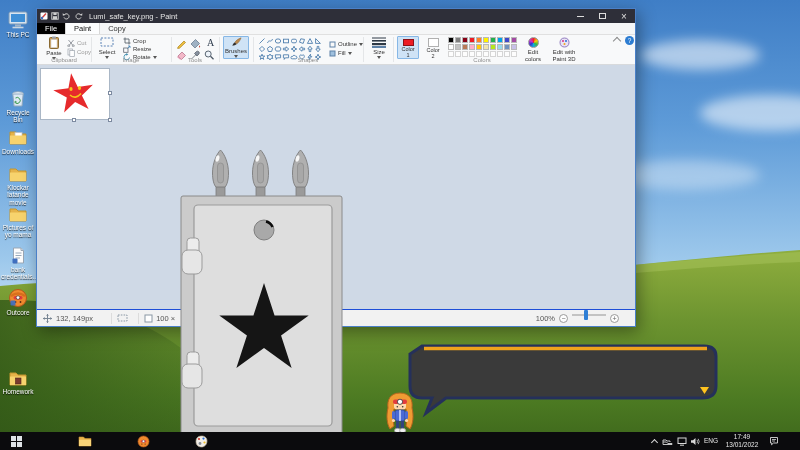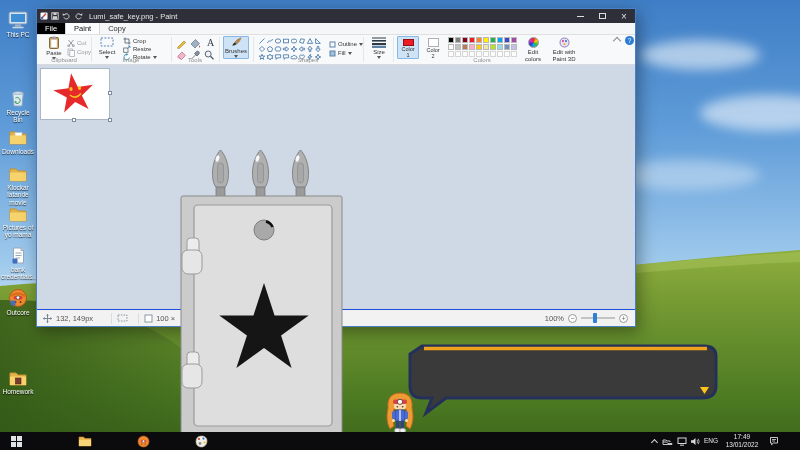--- a/index.html
+++ b/index.html
@@ -37,21 +37,21 @@
   .swatchbox{display:flex;flex-direction:column;align-items:center;font-size:5.5px;line-height:1.1}
   .palette{position:absolute;display:grid;grid-template-columns:repeat(10,6px);grid-auto-rows:6px;gap:1px}
   .pcell{width:6px;height:6px;border:1px solid #b9b9b9}
   .pcell.empty{background:#fdfdfd;border-color:#d5d5d5}
   .workarea{position:absolute;left:0;right:0;top:56px;bottom:17px;background:#cfd9e6}
   .canvas{position:absolute;left:4px;top:4px;width:68px;height:50px;background:#fff;box-shadow:0 0 0 1px #aab7c6}
   .handle{position:absolute;width:4px;height:4px;background:#fff;border:1px solid #7d8aa0}
   .statusbar{position:absolute;left:0;right:0;bottom:0;height:17px;background:#f2f2f2;border-top:1px solid #1d4ed8;
              display:flex;align-items:center;font-size:7.5px;color:#555}
   .ssep{width:1px;height:11px;background:#dcdcdc;margin:0 5px}
-  .zoomrow{margin-left:auto;display:flex;align-items:center;gap:4px;padding-right:7px}
+  .zoomrow{margin-left:auto;display:flex;align-items:flex-start;gap:4px;padding-right:16px}
   .zbtn{width:9px;height:9px;border:1px solid #9a9a9a;border-radius:50%;display:flex;align-items:center;justify-content:center;font-size:7px;color:#666;background:#fdfdfd}
   .ztrack{position:relative;width:34px;height:2px;background:#c3c3c3}
   .zthumb{position:absolute;top:-4px;left:12px;width:4px;height:10px;background:#2f7fd6;border-radius:1px}
 
   
   #bubble-text{position:absolute;left:428px;top:353px;width:288px;color:#fff;font-size:16px;line-height:1.2;z-index:60}
 
   
   #taskbar{position:absolute;left:0;bottom:0;width:800px;height:18px;background:#0b0b0d;z-index:80}
   .tb{position:absolute;top:0;height:18px;display:flex;align-items:center;justify-content:center}

